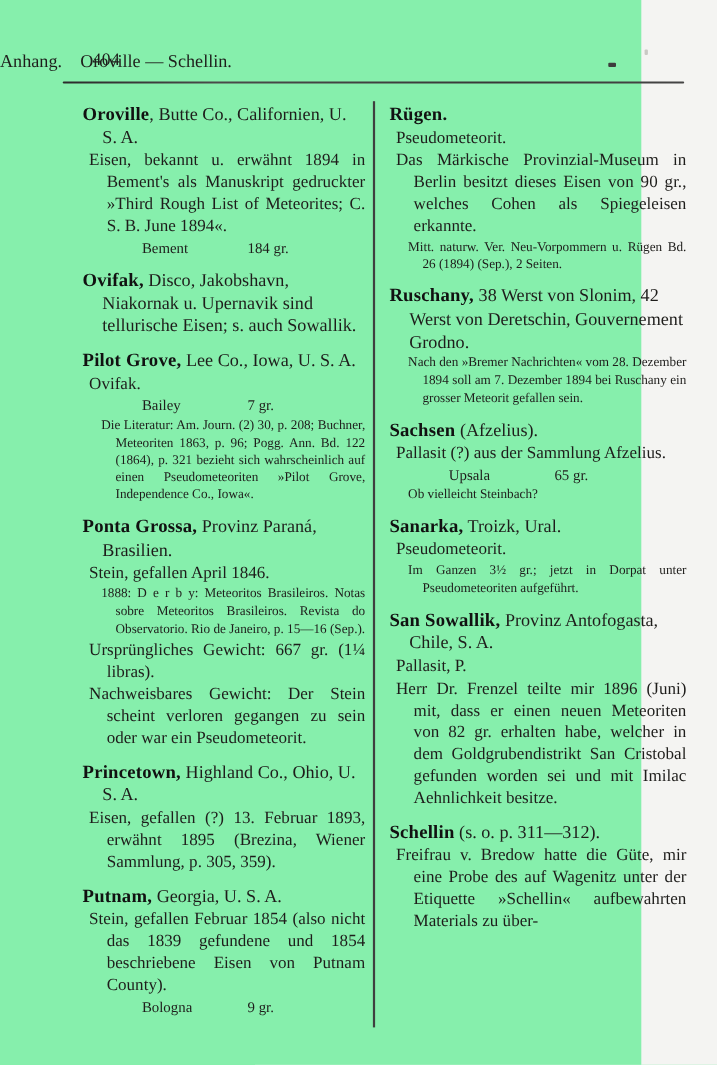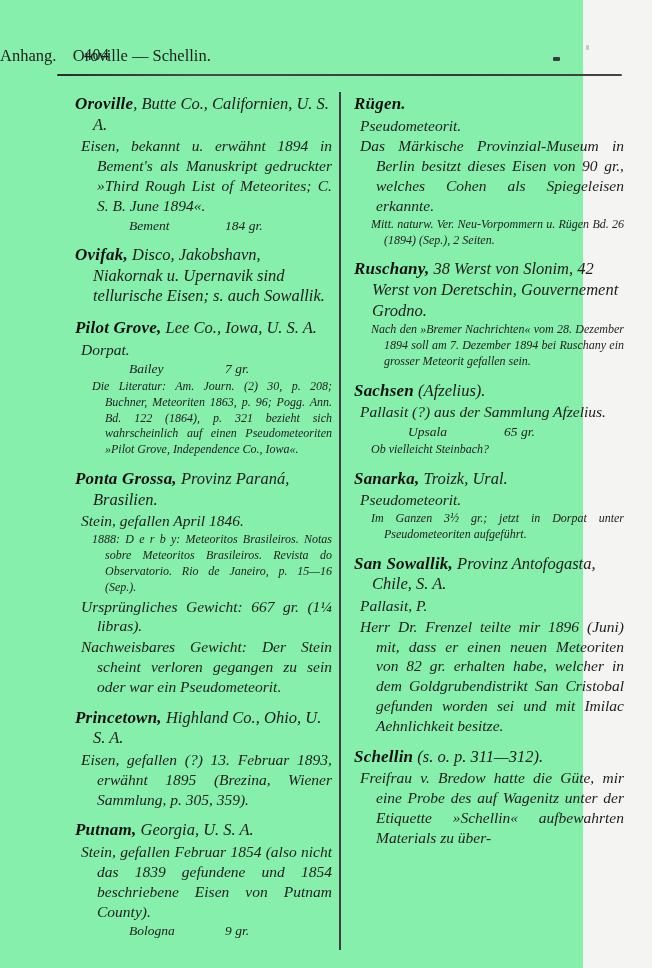--- a/index.html
+++ b/index.html
@@ -19,21 +19,21 @@
   .running-title{display:block;width:100%;text-align:left;font-size:16.5px;white-space:pre;}
   .head-rule{
     position:absolute;top:74px;left:57px;width:565px;height:2px;
     background:linear-gradient(90deg,#2b2b2b,#4a4a4a 25%,#383838 70%,#454545);
     border-radius:1px;
   }
   .speck{position:absolute;top:57px;left:553px;width:7px;height:4px;background:#3c3c3c;border-radius:1px;}
   .speck2{position:absolute;top:45px;left:586px;width:3px;height:5px;background:#c9c9c4;border-radius:1px;}
 
   
-  .columns{position:absolute;top:92px;left:75px;width:549px;display:flex;align-items:stretch;font-style:italic;}
+  .columns{position:absolute;top:92px;left:75px;width:549px;display:flex;align-items:stretch;}
   .col{box-sizing:border-box;}
   .col-left{width:257px;}
   .col-divider{width:2px;background:#3f3f3f;margin-left:7px;min-height:824px;}
   .col-right{width:270px;margin-left:13px;}
 
   p{margin:1px 0;}
   .entry{margin-bottom:10px;}
   .heading{
     font-size:16.5px;line-height:1.25;text-align:left;
     padding-left:18px;text-indent:-18px;
@@ -67,21 +67,21 @@
         <div class="entry">
           <p class="heading"><b>Oroville</b><span>, Butte Co., Californien, U. S. A.</span></p>
           <p class="body">Eisen, bekannt u. erwähnt 1894 in Bement's als Manuskript gedruckter »Third Rough List of Meteorites; C. S. B. June 1894«.</p>
           <p class="weight"><span class="wname">Bement</span><span class="wval">184 gr.</span></p>
         </div>
         <div class="entry">
           <p class="heading"><b>Ovifak,</b><span> Disco, Jakobshavn, Niakornak u. Upernavik sind tellurische Eisen; s. auch Sowallik.</span></p>
         </div>
         <div class="entry">
           <p class="heading"><b>Pilot Grove,</b><span> Lee Co., Iowa, U. S. A.</span></p>
-          <p class="body">Dorpat.</p>
+          <p class="body">Ovifak.</p>
           <p class="weight"><span class="wname">Bailey</span><span class="wval">7 gr.</span></p>
           <p class="small">Die Literatur: Am. Journ. (2) 30, p. 208; Buchner, Meteoriten 1863, p. 96; Pogg. Ann. Bd. 122 (1864), p. 321 bezieht sich wahrscheinlich auf einen Pseudometeoriten »Pilot Grove, Independence Co., Iowa«.</p>
         </div>
         <div class="entry">
           <p class="heading"><b>Ponta Grossa,</b><span> Provinz Paraná, Brasilien.</span></p>
           <p class="body">Stein, gefallen April 1846.</p>
           <p class="small">1888: D e r b y:  Meteoritos Brasileiros. Notas sobre Meteoritos Brasileiros. Revista do Observatorio. Rio de Janeiro, p. 15—16 (Sep.).</p>
           <p class="body">Ursprüngliches Gewicht: 667 gr. (1¼ libras).</p>
           <p class="body">Nachweisbares Gewicht: Der Stein scheint verloren gegangen zu sein oder war ein Pseudometeorit.</p>
         </div>

